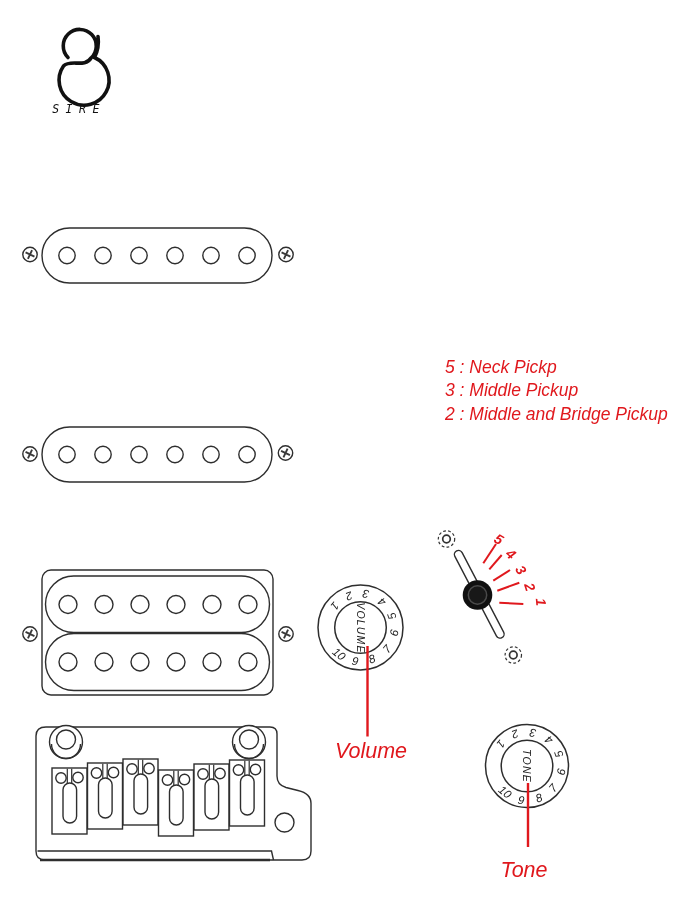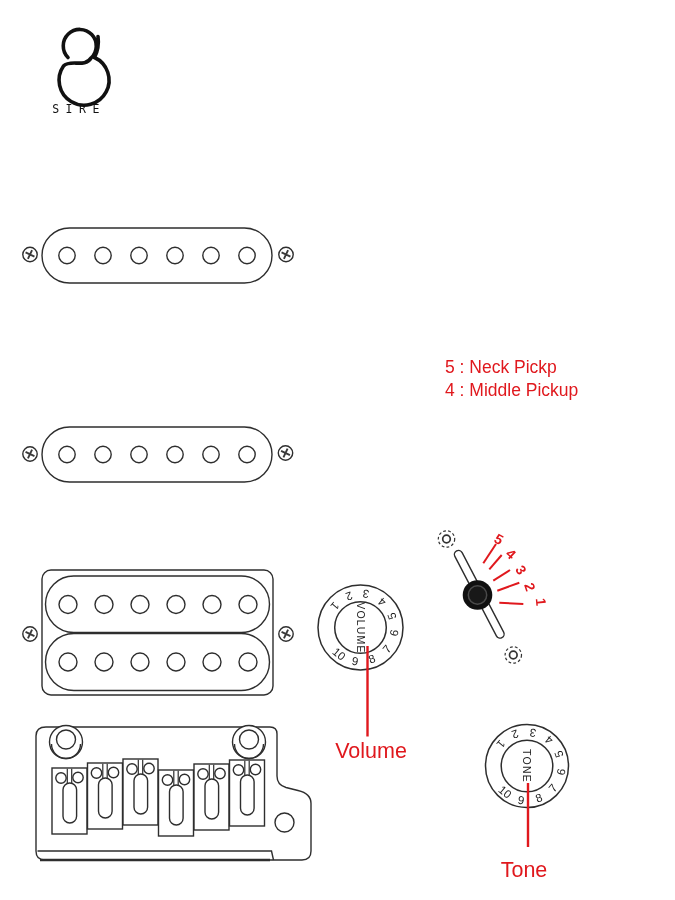--- a/index.html
+++ b/index.html
@@ -3,21 +3,21 @@
 <meta charset="utf-8">
 <style>
   :root{
     --accent:#e0181d;
     --ink:#1c1c1c;
     --line:#2e2e2e;
   }
   html,body{margin:0;padding:0;background:#fff;}
   .stage{
     position:relative;width:675px;height:900px;background:#fff;overflow:hidden;
-    font-family:"Liberation Sans",sans-serif;color:var(--ink);
+    font-family:"Liberation Sans",sans-serif;color:var(--ink);font-style:italic;
   }
   .stage svg{position:absolute;left:0;top:0;}
   
   .ln{fill:#fff;stroke:var(--line);stroke-width:1.4;}
   .lnf{fill:none;stroke:var(--line);stroke-width:1.4;}
   .lns{fill:none;stroke:var(--line);stroke-width:1.2;}
   .accent-stroke{stroke:var(--accent);fill:none;}
   
   .wordmark{
     position:absolute;left:82px;top:102px;transform:translateX(calc(-50% - 3px));
@@ -177,21 +177,22 @@
     </g>
 
     <line x1="367.5" y1="646" x2="367.5" y2="736.5" class="accent-stroke" stroke-width="2.4"></line>
     <line x1="528" y1="783" x2="528" y2="847" class="accent-stroke" stroke-width="2.4"></line>
   </svg>
 
   <div class="wordmark">SIRE</div>
 
   <div class="legend">
       <div class="legend-line">5 : Neck Pickp</div>
-      <div class="legend-line">4 : Middle Pickup</div>
+      <div class="legend-line">3 : Middle Pickup</div>
+      <div class="legend-line">2 : Middle and Bridge Pickup</div>
     </div>
 
   <div>
       <span class="sw-num" style="left: 499px; top: 538.5px; --rot: 30deg;">5</span>
       <span class="sw-num" style="left: 510.5px; top: 553.5px; --rot: 42deg;">4</span>
       <span class="sw-num" style="left: 521px; top: 570px; --rot: 58deg;">3</span>
       <span class="sw-num" style="left: 529.5px; top: 587px; --rot: 72deg;">2</span>
       <span class="sw-num" style="left: 540.5px; top: 602px; --rot: 85deg;">1</span>
     </div>
 

